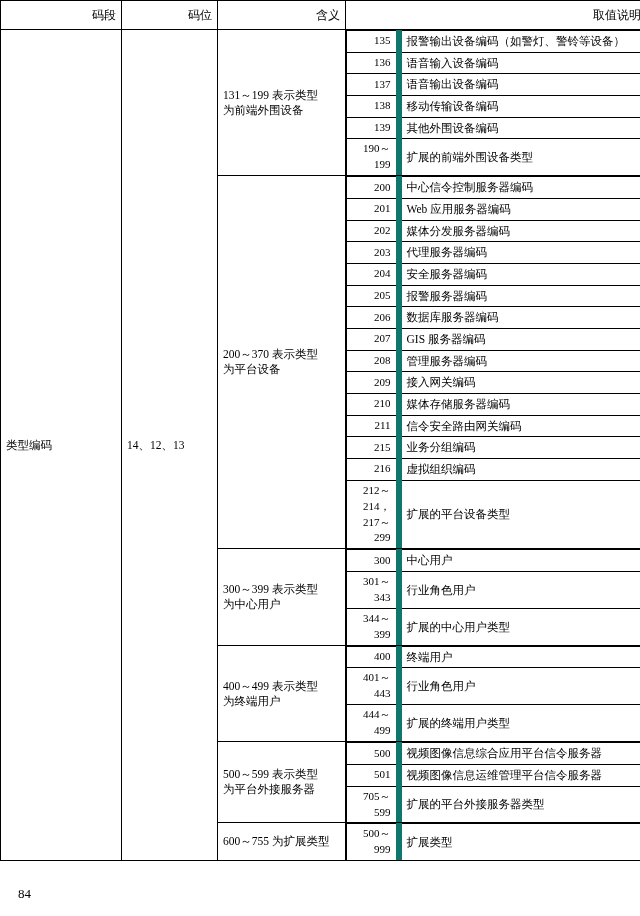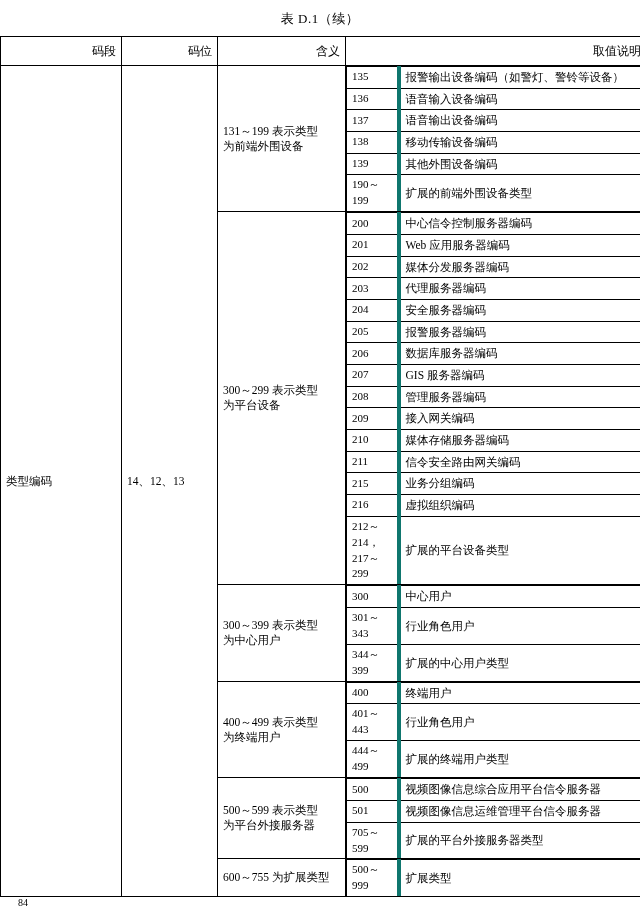--- a/index.html
+++ b/index.html
@@ -65,44 +65,43 @@
     padding: 3px 6px;
     font-size: 11.5px;
     box-sizing: border-box;
     line-height: 1.45;
   }
   .sub tr:last-child td {
     border-bottom: 0;
   }
   .sub td.code {
     width: 52px;
-    text-align: left;
-    border-right: 4px solid #0f766e;
+    text-align: right;
+    border-right: 6px solid #0f766e;
     font-size: 11px;
   }
   .sub td.desc {
     text-align: left;
   }
   .page-number {
     position: absolute;
     left: 18px;
-    bottom: 8px;
-    font-size: 10px;
+    bottom: 14px;
+    font-size: 13px;
     font-family: "Liberation Serif", serif;
   }
   .two-line {
     white-space: pre-line;
   }
 </style>
 </head>
 <body>
 
 <div class="page">
 
-  <div class="table-caption">表 D.1（续）</div>
 
   <table class="main">
     <thead>
       <tr>
         <th class="col-a">码段</th>
         <th class="col-b">码位</th>
         <th class="col-c">含义</th>
         <th class="col-d">取值说明</th>
       </tr>
     </thead>
@@ -138,21 +137,21 @@
               <tr>
                 <td class="code">190～199</td>
                 <td class="desc">扩展的前端外围设备类型</td>
               </tr>
             </tbody>
           </table>
         </td>
       </tr>
 
       <tr>
-        <td class="col-c center two-line">300～299 表示类型
+        <td class="col-c center two-line">200～370 表示类型
 为平台设备</td>
         <td class="col-d" style="padding:0;">
           <table class="sub">
             <tbody>
               <tr>
                 <td class="code">200</td>
                 <td class="desc">中心信令控制服务器编码</td>
               </tr>
               <tr>
                 <td class="code">201</td>

